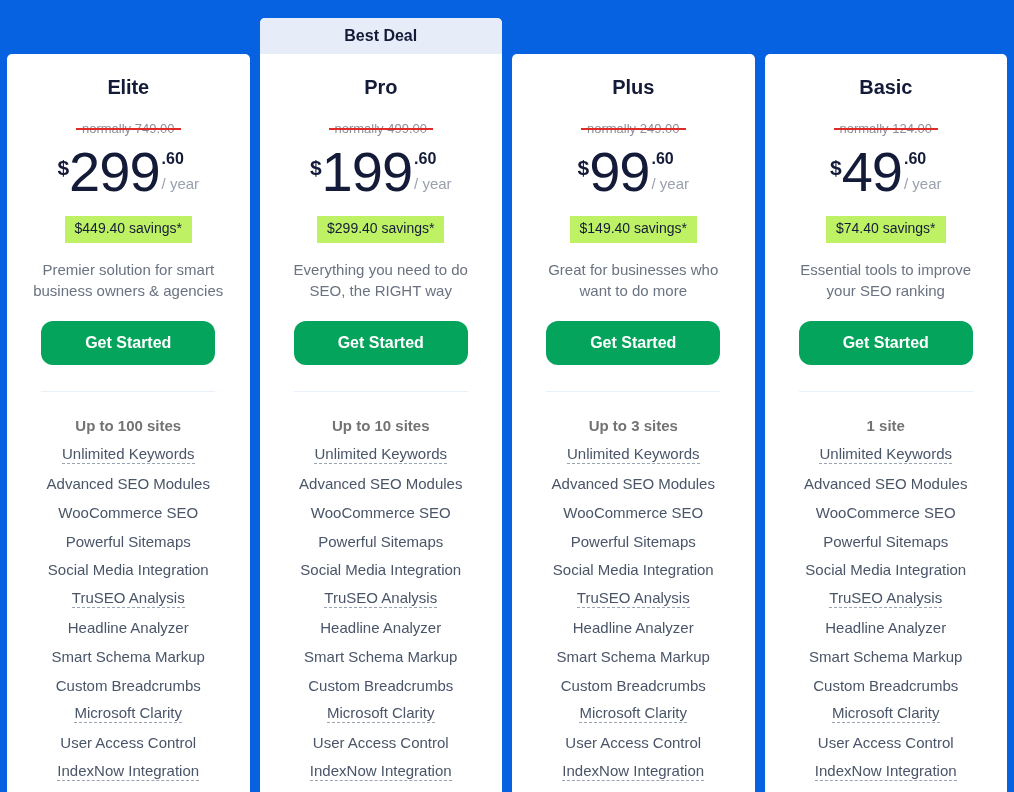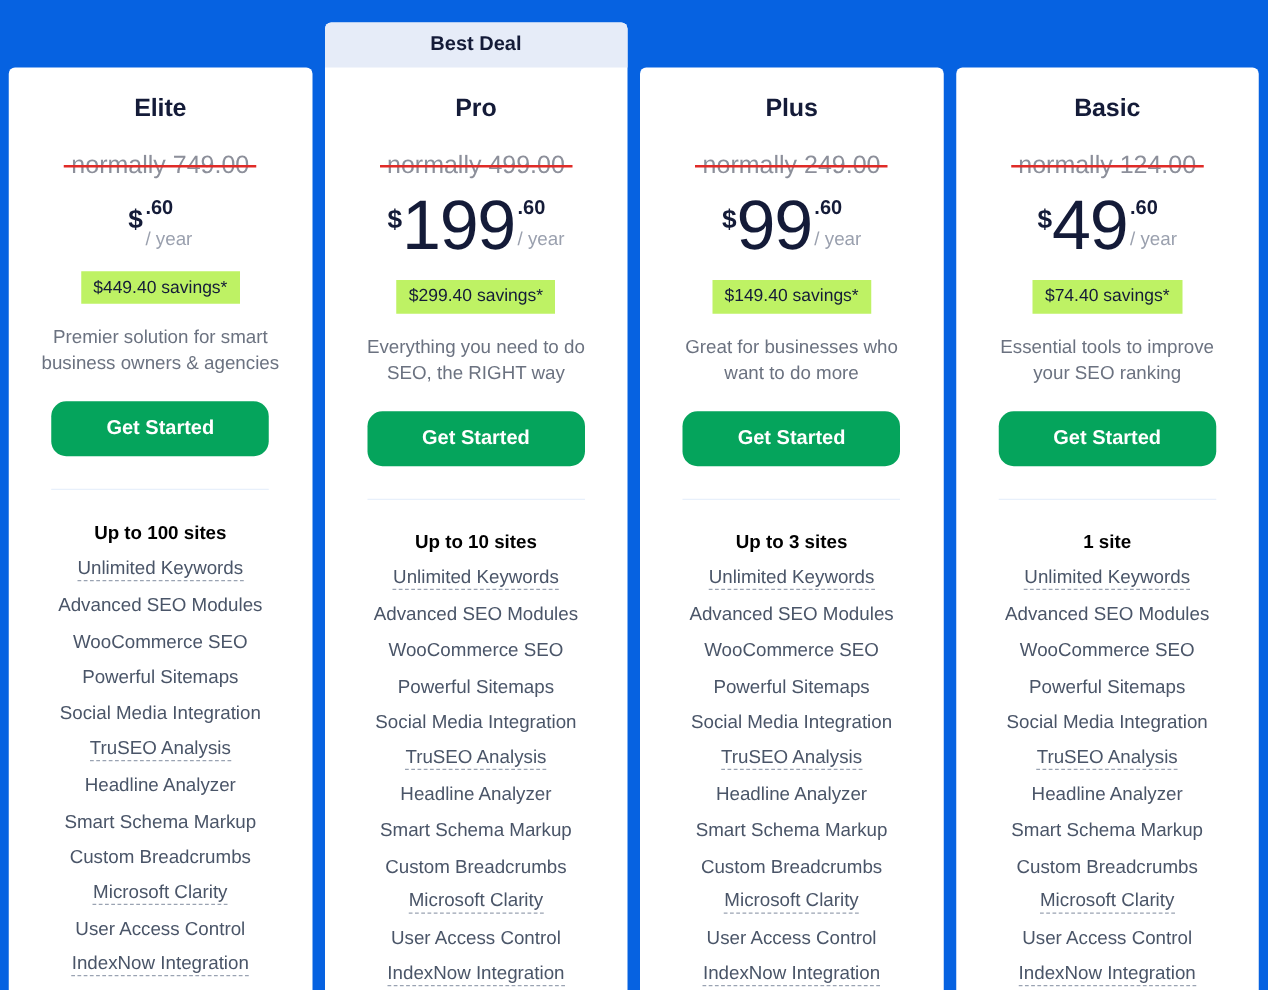--- a/index.html
+++ b/index.html
@@ -62,21 +62,21 @@
     font-size: 20px;
     font-weight: 700;
     color: #141b38;
     margin-top: 22px;
     letter-spacing: -0.1px;
   }
 
   .was-price {
     position: relative;
     margin-top: 22px;
-    font-size: 20px;
+    font-size: 13px;
     color: #8c8f9a;
     display: inline-block;
     padding: 0 6px;
   }
   .was-price::after {
     content: "";
     position: absolute;
     left: 0;
     right: 0;
     top: 50%;
@@ -190,38 +190,39 @@
     height: 28.8px;
     display: flex;
     align-items: center;
     justify-content: center;
   }
 
   .feature-item .ftext { display: inline-block; }
 
   .feature-item.strong .ftext {
     font-weight: 700;
-    color: #000000;
+    color: #737373;
   }
 
   .feature-item.tooltip .ftext {
     border-bottom: 1px dashed #9aa3b2;
     padding-bottom: 2px;
     cursor: help;
   }
 </style>
 </head>
 <body>
 
 <div class="pricing-wrap" id="pricing-wrap">
     <div class="plan-card">
       <div class="plan-name">Elite</div>
       <div class="was-price">normally 749.00</div>
       <div class="price-row">
         <span class="currency">$</span>
+        <span class="amount">299</span>
         <span class="price-side">
           <span class="cents">.60</span>
           <span class="term">/ year</span>
         </span>
       </div>
       <div class="savings-badge">$449.40 savings*</div>
       <div class="plan-desc">Premier solution for smart business owners &amp; agencies</div>
       <button class="cta-button">Get Started</button>
       <div class="divider"></div>
       <ul class="feature-list">

